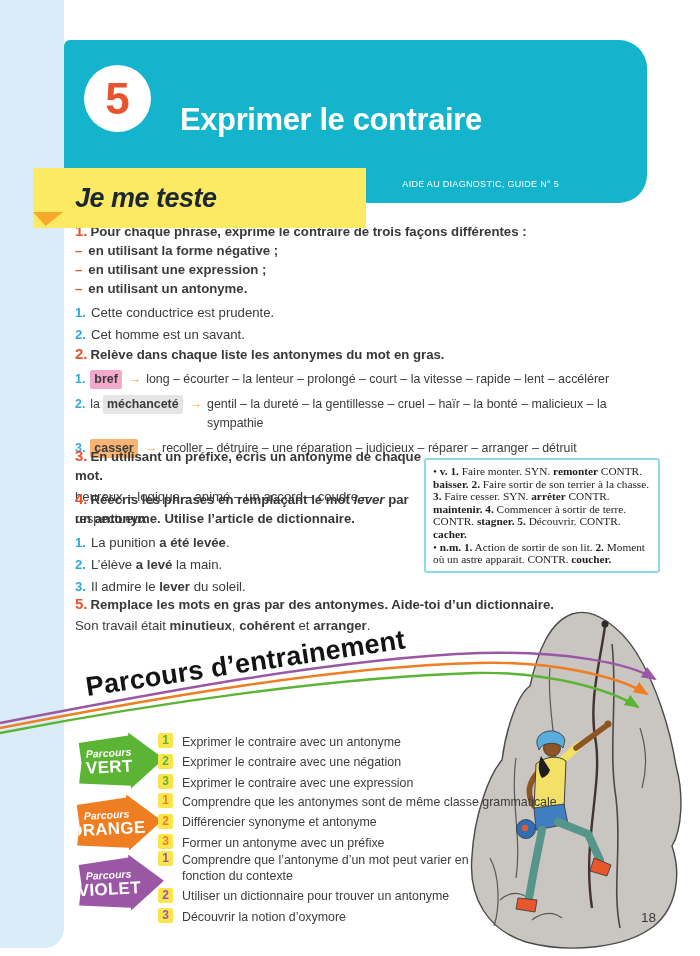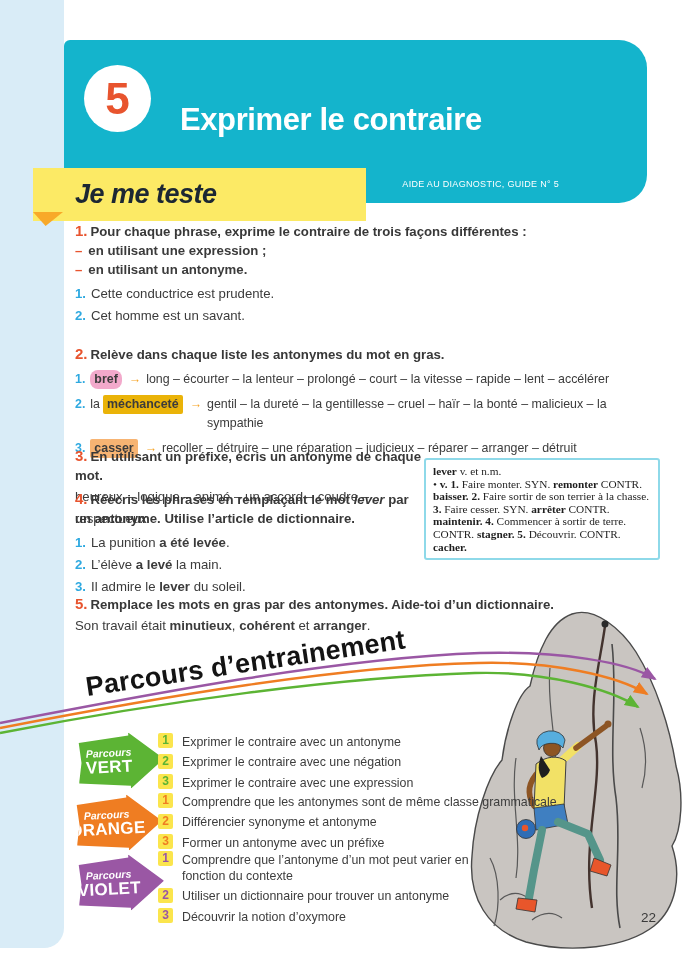--- a/index.html
+++ b/index.html
@@ -17,41 +17,41 @@
   
   .header{position:absolute;left:64px;top:40px;width:583px;height:163px;
     background:#14b4cc;border-radius:6px 28px 28px 0;z-index:2;}
   .lesson-circle{position:absolute;left:20px;top:25px;width:67px;height:67px;background:#fff;
     border-radius:50%;display:flex;align-items:center;justify-content:center;}
   .lesson-number{color:#e8542e;font-size:44px;font-weight:800;line-height:1;}
   .header-title{position:absolute;left:116px;top:50px;color:#fff;font-size:31px;font-weight:800;letter-spacing:-0.4px;margin-top:12px;}
   .diagnostic{position:absolute;right:88px;bottom:14px;color:#fff;font-size:9px;font-weight:400;letter-spacing:.3px;}
 
   
-  .jmt{position:absolute;left:33px;top:168px;width:333px;height:53px;background:#fcea65;
+  .jmt{position:absolute;left:33px;top:168px;width:333px;height:60px;background:#fcea65;
     display:flex;align-items:center;padding-left:42px;box-sizing:border-box;z-index:3;}
   .jmt-label{font-size:27px;font-weight:800;font-style:italic;color:#1c2733;letter-spacing:-.5px;}
   .jmt-fold{position:absolute;left:33px;top:212px;width:30px;height:14px;background:#f8a929;
     clip-path:polygon(0 0,100% 0,42% 100%);z-index:3;}
 
   
   .ex{position:absolute;left:75px;font-size:13.2px;color:#3b3b3b;z-index:2;}
   .ex-head{font-weight:700;color:#383838;line-height:19px;}
   .ex-num{color:#e8542e;font-weight:800;font-size:15px;margin-right:3px;}
   .bullet{font-weight:700;line-height:19px;}
   .bullet .dash{color:#e8542e;margin-right:6px;}
   .sub{line-height:22px;}
   .sub-num{color:#2ea9e0;font-weight:700;margin-right:5px;}
   .mt4{margin-top:4px;}
 
   .ex2-item{display:flex;align-items:flex-start;line-height:19px;margin-top:6px;font-size:12.4px;}
   .ex2-item .sub-num{line-height:19px;}
   .ex2-pre{margin-right:3px;text-align:center;}
   .hl{font-weight:700;padding:0 4px;border-radius:2px;margin-right:2px;white-space:nowrap;}
-  .hl-pink{background:#f2a9cb;border-radius:8px;} .hl-green{background:#eab308;} .hl-orange{background:#f7b473;}
+  .hl-pink{background:#f2a9cb;} .hl-green{background:#e5e5e5;} .hl-orange{background:#f7b473;}
   .arrow-glyph{color:#f6a325;font-weight:700;margin:0 5px;flex:none;}
   .ex2-rest{flex:1;}
 
   .b{font-weight:700;} .bi{font-weight:700;font-style:italic;}
 
   
   .dict{position:absolute;left:424px;top:458px;width:236px;box-sizing:border-box;
     border:2px solid #8ed9e9;border-radius:3px;background:#fff;padding:5px 7px;
     font-family:"Liberation Serif", serif;font-size:11.3px;line-height:12.6px;color:#1e1e1e;z-index:2;}
   .dict div{margin:0;}
@@ -99,20 +99,21 @@
 
 <div class="jmt">
   <span class="jmt-label">Je me teste</span>
 </div>
 <div class="jmt-fold"></div>
 
 <div class="ex" style="top:221px;width:565px;">
   <div class="ex-head">
     <span class="ex-num">1.</span><span>Pour chaque phrase, exprime le contraire de trois façons différentes :</span>
   </div>
+  <div class="bullet"><span class="dash">–</span><span>en utilisant la forme négative ;</span></div>
   <div class="bullet"><span class="dash">–</span><span>en utilisant une expression ;</span></div>
   <div class="bullet"><span class="dash">–</span><span>en utilisant un antonyme.</span></div>
   <div class="sub mt4"><span class="sub-num">1.</span><span>Cette conductrice est prudente.</span></div>
   <div class="sub"><span class="sub-num">2.</span><span>Cet homme est un savant.</span></div>
 </div>
 
 <div class="ex" style="top:344px;width:585px;">
   <div class="ex-head">
     <span class="ex-num">2.</span><span>Relève dans chaque liste les antonymes du mot en gras.</span>
   </div>
@@ -147,22 +148,22 @@
 <div class="ex" style="top:489px;width:352px;">
   <div class="ex-head">
     <span class="ex-num">4.</span><span><span class="b">Réécris les phrases en remplaçant le mot </span><span class="bi">lever</span><span class="b"> par un antonyme. Utilise l’article de dictionnaire.</span></span>
   </div>
   <div class="sub mt4"><span class="sub-num">1.</span><span><span>La punition </span><span class="b">a été levée</span><span>.</span></span></div>
   <div class="sub"><span class="sub-num">2.</span><span><span>L’élève </span><span class="b">a levé</span><span> la main.</span></span></div>
   <div class="sub"><span class="sub-num">3.</span><span><span>Il admire le </span><span class="b">lever</span><span> du soleil.</span></span></div>
 </div>
 
 <div class="dict">
-  <div><span class="b">lever</span><span> v. et n.m.</span></div>
   <div><span>• </span><span class="b">v. 1.</span><span> Faire monter. SYN. </span><span class="b">remonter</span><span> CONTR. </span><span class="b">baisser.</span><span> </span><span class="b">2.</span><span> Faire sortir de son terrier à la chasse. </span><span class="b">3.</span><span> Faire cesser. SYN. </span><span class="b">arrêter</span><span> CONTR. </span><span class="b">maintenir.</span><span> </span><span class="b">4.</span><span> Commencer à sortir de terre. CONTR. </span><span class="b">stagner.</span><span> </span><span class="b">5.</span><span> Découvrir. CONTR. </span><span class="b">cacher.</span></div>
+  <div><span>• </span><span class="b">n.m. 1.</span><span> Action de sortir de son lit. </span><span class="b">2.</span><span> Moment où un astre apparait. CONTR. </span><span class="b">coucher.</span></div>
 </div>
 
 <div class="ex" style="top:594px;width:585px;">
   <div class="ex-head">
     <span class="ex-num">5.</span><span>Remplace les mots en gras par des antonymes. Aide-toi d’un dictionnaire.</span>
   </div>
   <div style="line-height:22px;margin-top:1px;"><span>Son travail était </span><span class="b">minutieux</span><span>, </span><span class="b">cohérent</span><span> et </span><span class="b">arranger</span><span>.</span></div>
 </div>
 
 <svg class="rock" width="270" height="348" viewBox="0 0 270 348">
@@ -266,13 +267,13 @@
   <div class="titem">
       <span class="tnum">2</span>
       <span class="ttext">Utiliser un dictionnaire pour trouver un antonyme</span>
     </div>
   <div class="titem">
       <span class="tnum">3</span>
       <span class="ttext">Découvrir la notion d’oxymore</span>
     </div>
 </div>
 
-<div class="page-number">22</div>
+<div class="page-number">18</div>
 
 </body></html>

